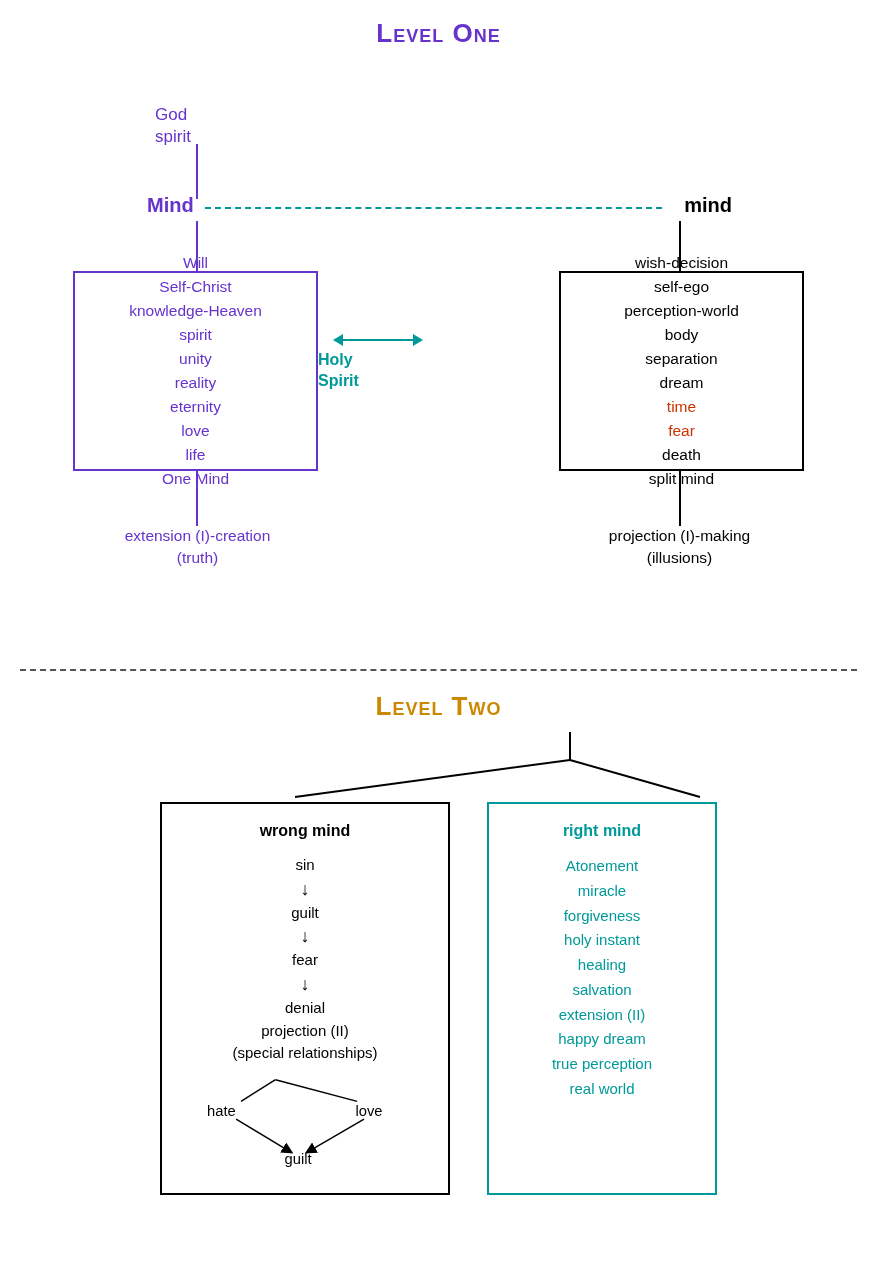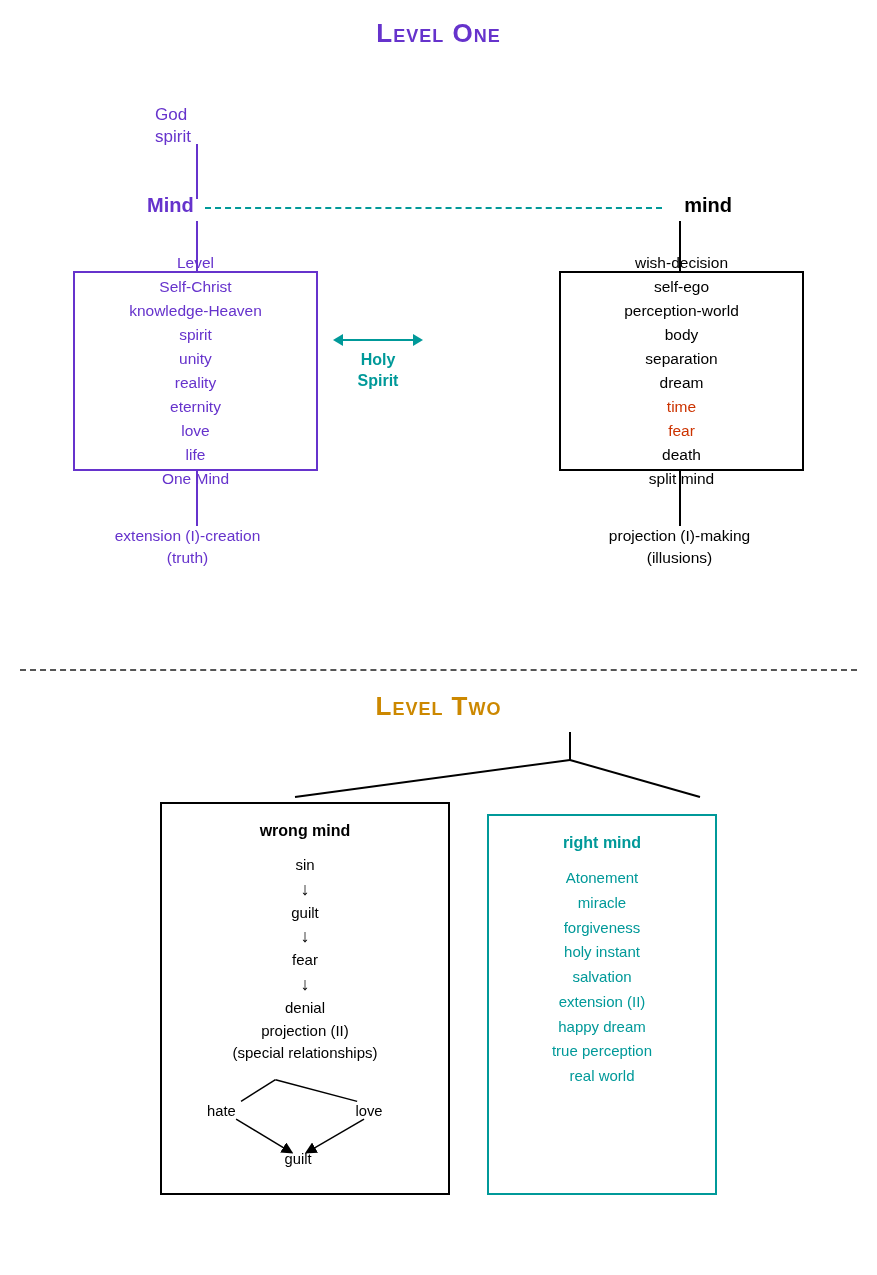--- a/index.html
+++ b/index.html
@@ -145,21 +145,21 @@
     .right-box-content .time-fear {
       color: #cc3300;
     }
 
     
     .holy-spirit-area {
       position: absolute;
       left: 318px;
       top: 285px;
       width: 120px;
-      text-align: center;
+      text-align: left;
     }
     .holy-spirit-arrow {
       display: flex;
       align-items: center;
       justify-content: center;
       margin-bottom: 4px;
     }
     .arrow-line {
       height: 2px;
       background: #009999;
@@ -198,21 +198,21 @@
       right: 196px;
       top: 422px;
       width: 1px;
       height: 55px;
       border-left: 2px solid #000;
     }
 
     
     .extension-label {
       position: absolute;
-      left: 45px;
+      left: 55px;
       top: 476px;
       width: 285px;
       text-align: center;
       color: #6633cc;
       font-size: 15.5px;
       line-height: 1.4;
     }
     .projection-label {
       position: absolute;
       right: 55px;
@@ -295,21 +295,20 @@
       line-height: 1.4;
     }
 
     
     .right-mind-box {
       border: 2.5px solid #009999;
       width: 230px;
       padding: 18px 20px 24px;
       text-align: center;
       font-size: 15px;
-      margin-top: 12px;
     }
     .right-mind-title {
       font-weight: bold;
       font-size: 16px;
       color: #009999;
       margin-bottom: 14px;
     }
     .rm-item {
       color: #009999;
       line-height: 1.65;
@@ -343,21 +342,21 @@
     <div class="mind-right">mind</div>
 
     <div class="dashed-horizontal"></div>
 
     <div class="line-mind-left-down"></div>
 
     <div class="line-mind-right-down"></div>
 
     <div class="left-box">
       <div class="left-box-content">
-        <div>Level</div>
+        <div>Will</div>
         <div>Self-Christ</div>
         <div>knowledge-Heaven</div>
         <div>spirit</div>
         <div>unity</div>
         <div>reality</div>
         <div>eternity</div>
         <div>love</div>
         <div>life</div>
         <div>One Mind</div>
       </div>
@@ -455,20 +454,21 @@
         </div>
 
       </div>
 
       <div class="right-mind-box">
         <div class="right-mind-title">right mind</div>
         <div class="rm-item">Atonement</div>
         <div class="rm-item">miracle</div>
         <div class="rm-item">forgiveness</div>
         <div class="rm-item">holy instant</div>
+        <div class="rm-item">healing</div>
         <div class="rm-item">salvation</div>
         <div class="rm-item">extension (II)</div>
         <div class="rm-item">happy dream</div>
         <div class="rm-item">true perception</div>
         <div class="rm-item">real world</div>
       </div>
 
     </div>
 
   </div>

